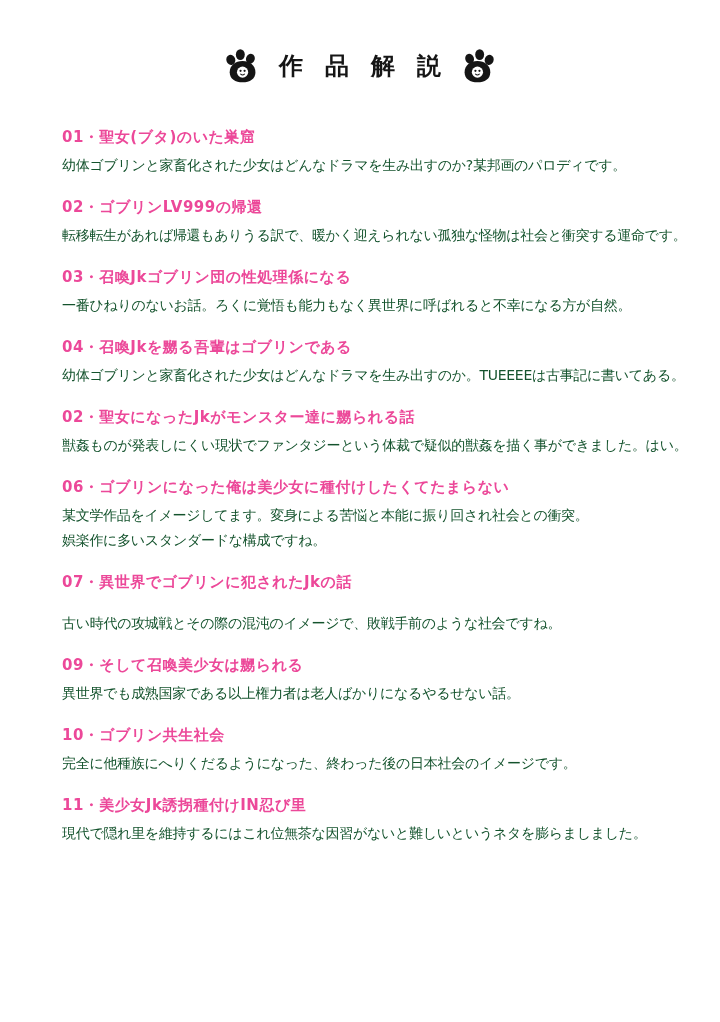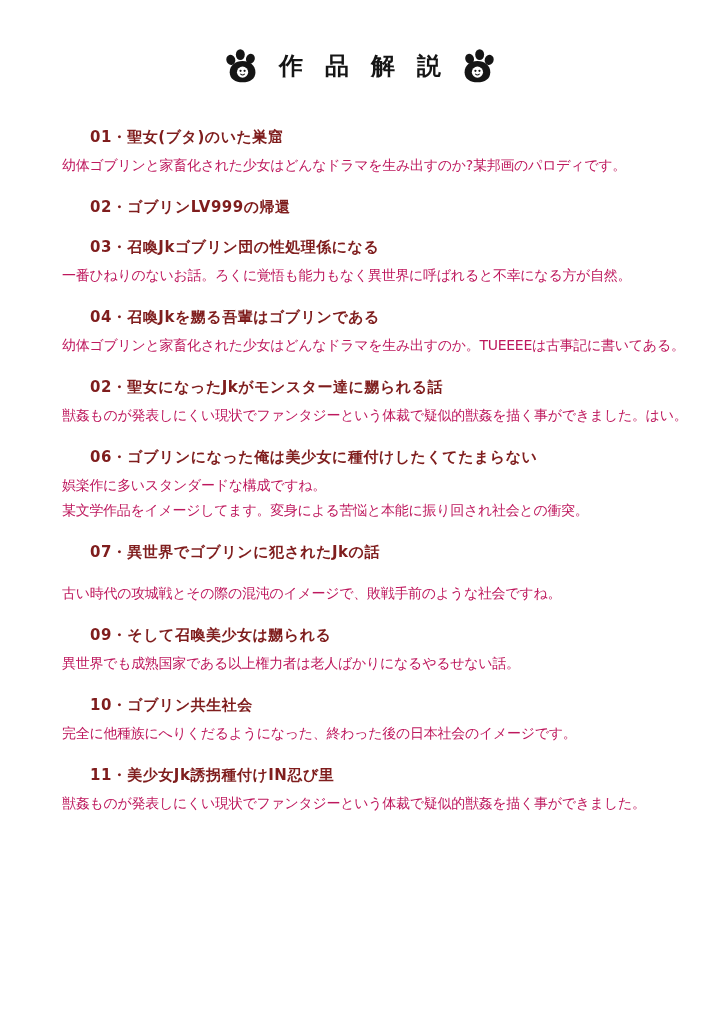--- a/index.html
+++ b/index.html
@@ -52,29 +52,28 @@
   .entry {
     margin-bottom: 18px;
   }
   .entry-title {
     font-size: 15px;
     font-weight: bold;
     line-height: 22px;
     margin-bottom: 5px;
     white-space: nowrap;
     letter-spacing: 0.5px;
-    color: #7f1d1d;
-    margin-left: 28px;
+    color: #ec4899;
   }
   .desc-line {
     font-size: 14px;
     line-height: 25px;
     letter-spacing: -0.3px;
     white-space: nowrap;
-    color: #be185d;
+    color: #14532d;
   }
 </style>
 </head>
 <body>
 
 <div class="page">
 
   <div class="header">
     <span class="paw">
       <svg viewBox="0 0 34 32" width="38" height="36" aria-hidden="true">
@@ -106,20 +105,21 @@
   <div class="entries">
 
     <div class="entry">
       <div class="entry-title">01・聖女(ブタ)のいた巣窟</div>
       <div class="desc-line">幼体ゴブリンと家畜化された少女はどんなドラマを生み出すのか?某邦画のパロディです。</div>
       <div class="desc-line"></div>
     </div>
 
     <div class="entry">
       <div class="entry-title">02・ゴブリンLV999の帰還</div>
+      <div class="desc-line">転移転生があれば帰還もありうる訳で、暖かく迎えられない孤独な怪物は社会と衝突する運命です。</div>
       <div class="desc-line"></div>
     </div>
 
     <div class="entry">
       <div class="entry-title">03・召喚Jkゴブリン団の性処理係になる</div>
       <div class="desc-line">一番ひねりのないお話。ろくに覚悟も能力もなく異世界に呼ばれると不幸になる方が自然。</div>
       <div class="desc-line"></div>
     </div>
 
     <div class="entry">
@@ -129,22 +129,22 @@
     </div>
 
     <div class="entry">
       <div class="entry-title">02・聖女になったJkがモンスター達に嬲られる話</div>
       <div class="desc-line">獣姦ものが発表しにくい現状でファンタジーという体裁で疑似的獣姦を描く事ができました。はい。</div>
       <div class="desc-line"></div>
     </div>
 
     <div class="entry">
       <div class="entry-title">06・ゴブリンになった俺は美少女に種付けしたくてたまらない</div>
+      <div class="desc-line">某文学作品をイメージしてます。変身による苦悩と本能に振り回され社会との衝突。</div>
       <div class="desc-line">娯楽作に多いスタンダードな構成ですね。</div>
-      <div class="desc-line">某文学作品をイメージしてます。変身による苦悩と本能に振り回され社会との衝突。</div>
     </div>
 
     <div class="entry">
       <div class="entry-title">07・異世界でゴブリンに犯されたJkの話</div>
       <div class="desc-line"></div>
     </div>
 
     <div class="entry">
       <div class="desc-line">古い時代の攻城戦とその際の混沌のイメージで、敗戦手前のような社会ですね。</div>
       <div class="desc-line"></div>
@@ -157,18 +157,18 @@
     </div>
 
     <div class="entry">
       <div class="entry-title">10・ゴブリン共生社会</div>
       <div class="desc-line">完全に他種族にへりくだるようになった、終わった後の日本社会のイメージです。</div>
       <div class="desc-line"></div>
     </div>
 
     <div class="entry">
       <div class="entry-title">11・美少女Jk誘拐種付けIN忍び里</div>
-      <div class="desc-line">獣姦ものが発表しにくい現状でファンタジーという体裁で疑似的獣姦を描く事ができました。</div>
+      <div class="desc-line">現代で隠れ里を維持するにはこれ位無茶な因習がないと難しいというネタを膨らましました。</div>
       <div class="desc-line"></div>
     </div>
 
   </div>
 </div>
 
 </body></html>

